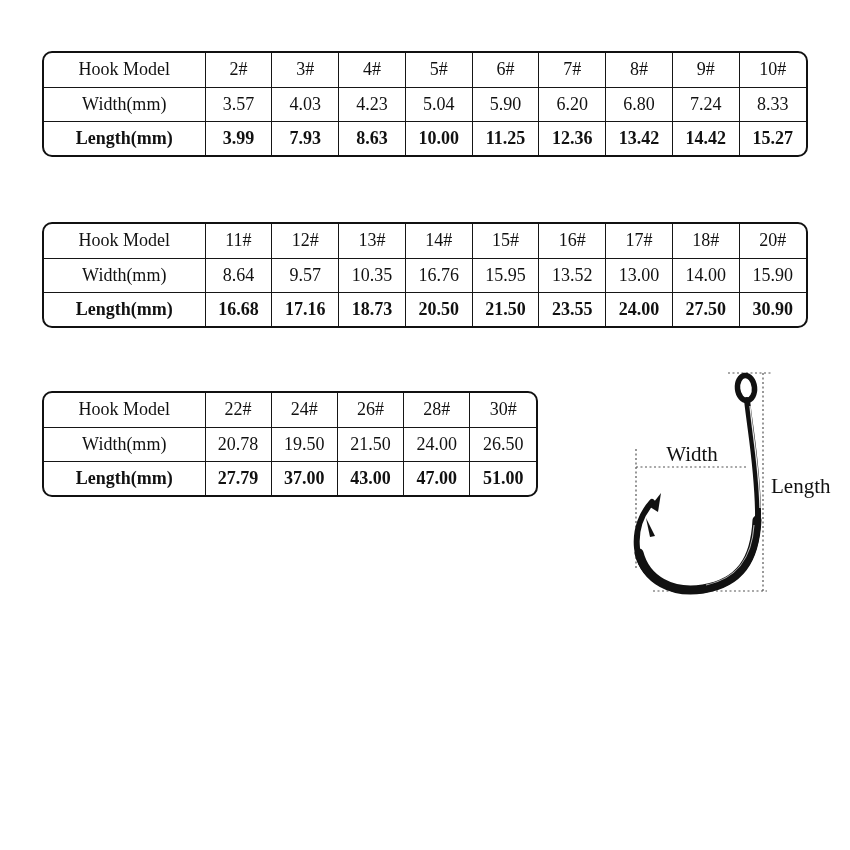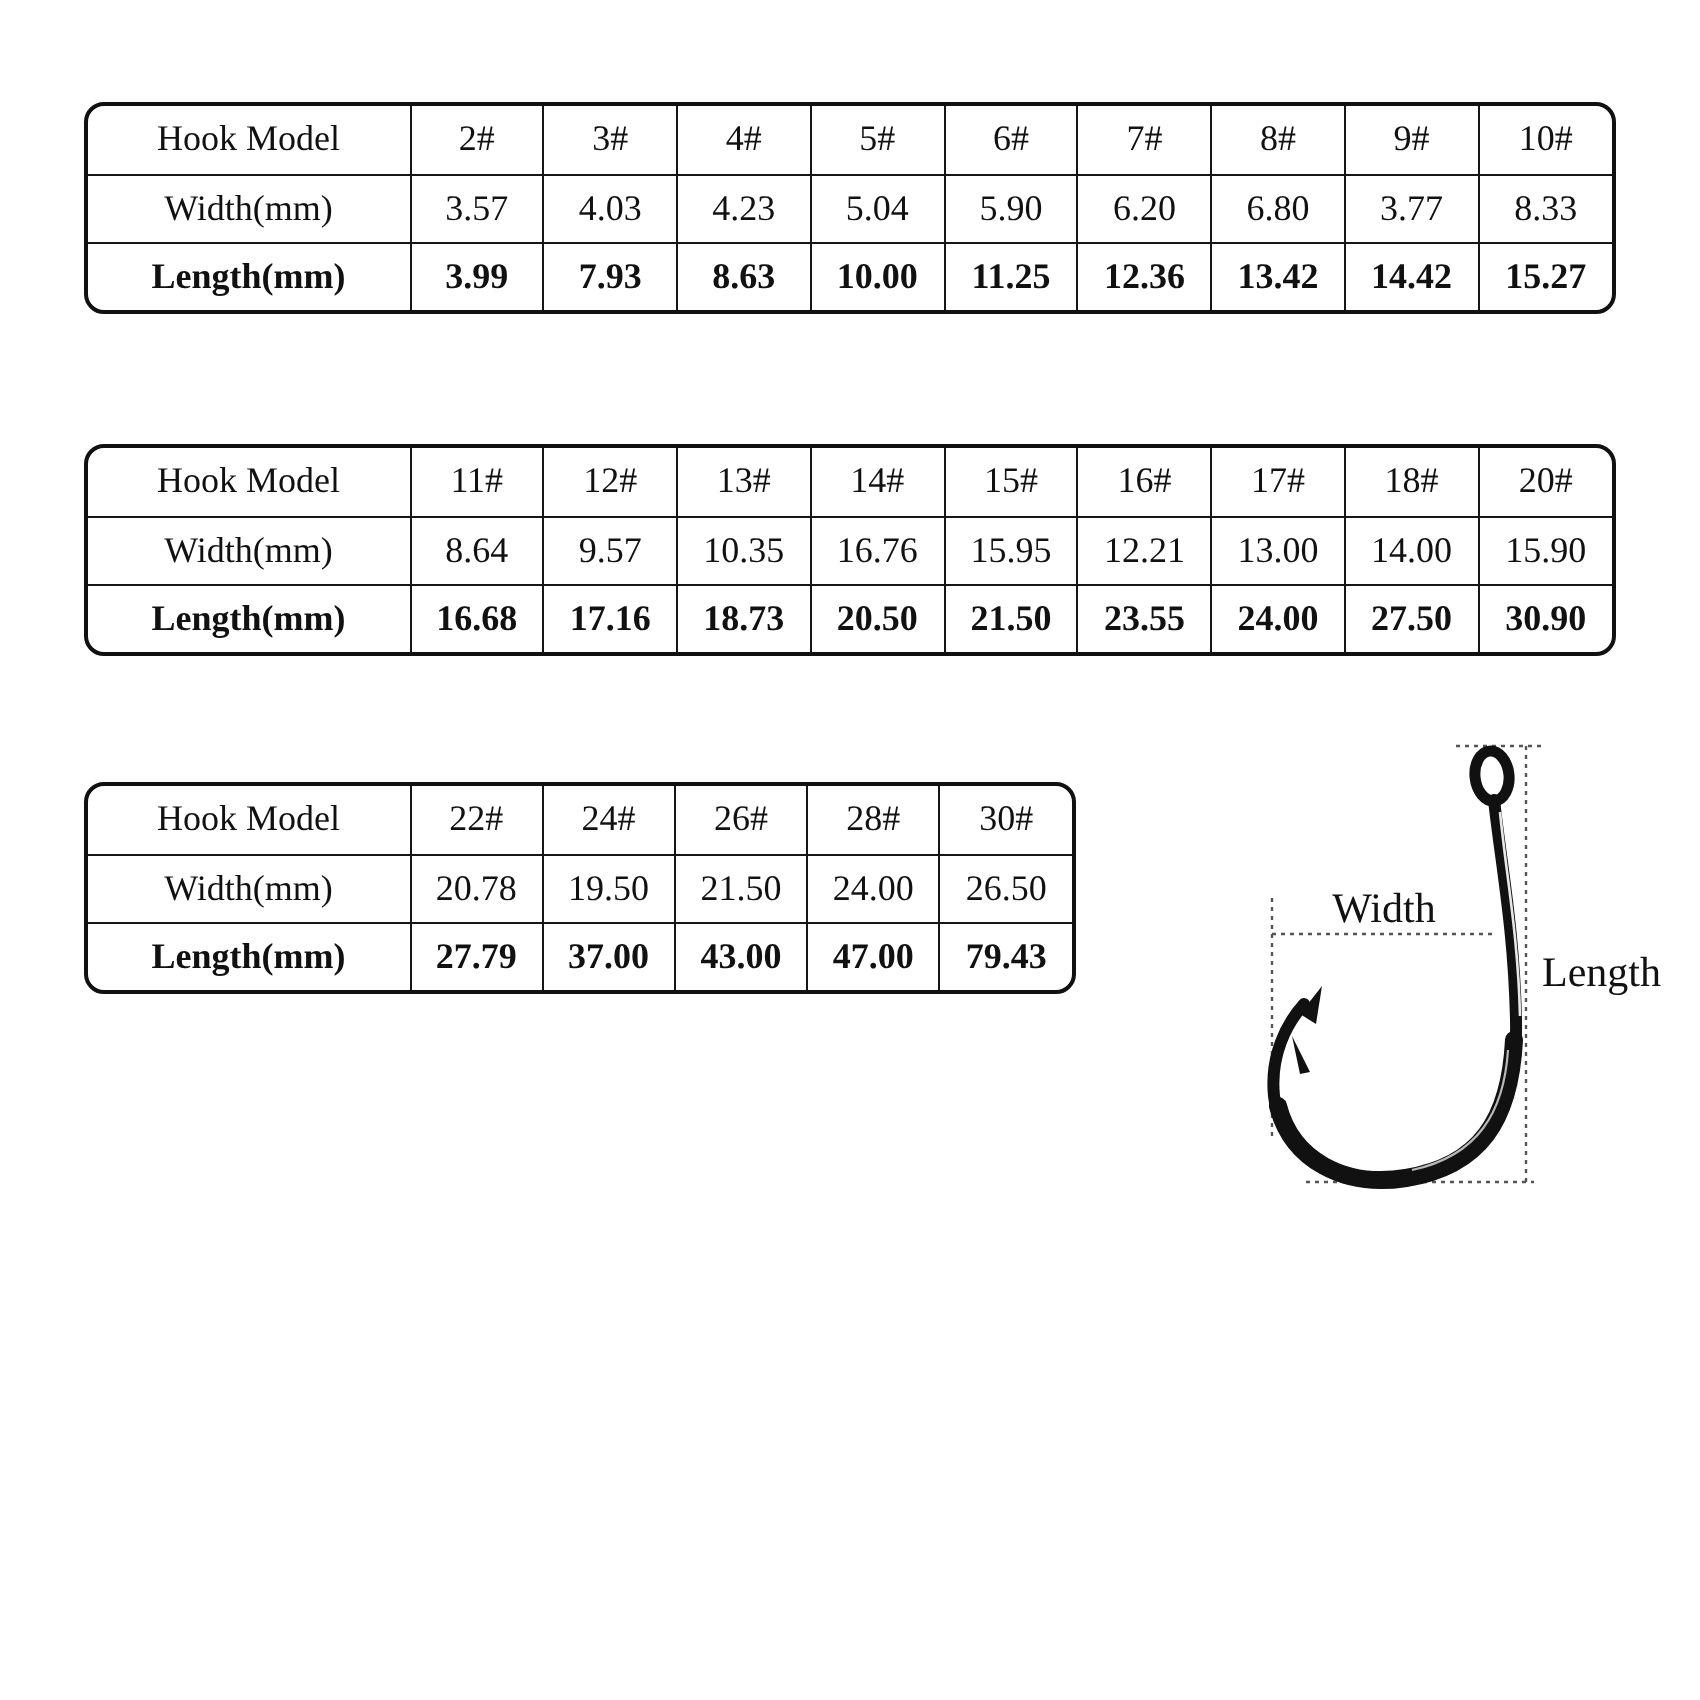--- a/index.html
+++ b/index.html
@@ -88,21 +88,21 @@
       </tr>
       <tr>
         <td class="lbl">Width(mm)</td>
         <td>3.57</td>
         <td>4.03</td>
         <td>4.23</td>
         <td>5.04</td>
         <td>5.90</td>
         <td>6.20</td>
         <td>6.80</td>
-        <td>3.77</td>
+        <td>7.24</td>
         <td>8.33</td>
       </tr>
       <tr>
         <td class="lbl">Length(mm)</td>
         <td>3.99</td>
         <td>7.93</td>
         <td>8.63</td>
         <td>10.00</td>
         <td>11.25</td>
         <td>12.36</td>
@@ -141,21 +141,21 @@
         <td>18#</td>
         <td>20#</td>
       </tr>
       <tr>
         <td class="lbl">Width(mm)</td>
         <td>8.64</td>
         <td>9.57</td>
         <td>10.35</td>
         <td>16.76</td>
         <td>15.95</td>
-        <td>12.21</td>
+        <td>13.52</td>
         <td>13.00</td>
         <td>14.00</td>
         <td>15.90</td>
       </tr>
       <tr>
         <td class="lbl">Length(mm)</td>
         <td>16.68</td>
         <td>17.16</td>
         <td>18.73</td>
         <td>20.50</td>
@@ -195,21 +195,21 @@
         <td>21.50</td>
         <td>24.00</td>
         <td>26.50</td>
       </tr>
       <tr>
         <td class="lbl">Length(mm)</td>
         <td>27.79</td>
         <td>37.00</td>
         <td>43.00</td>
         <td>47.00</td>
-        <td>79.43</td>
+        <td>51.00</td>
       </tr>
     </tbody>
       </table>
   </div>
 
   <svg class="diagram" width="250" height="280" viewBox="600 350 250 280">
 
     <g stroke="#555555" stroke-width="1.2" stroke-dasharray="2 2.5">
       <line x1="728" y1="373" x2="772" y2="373"></line>
       <line x1="763" y1="373" x2="763" y2="591"></line>

